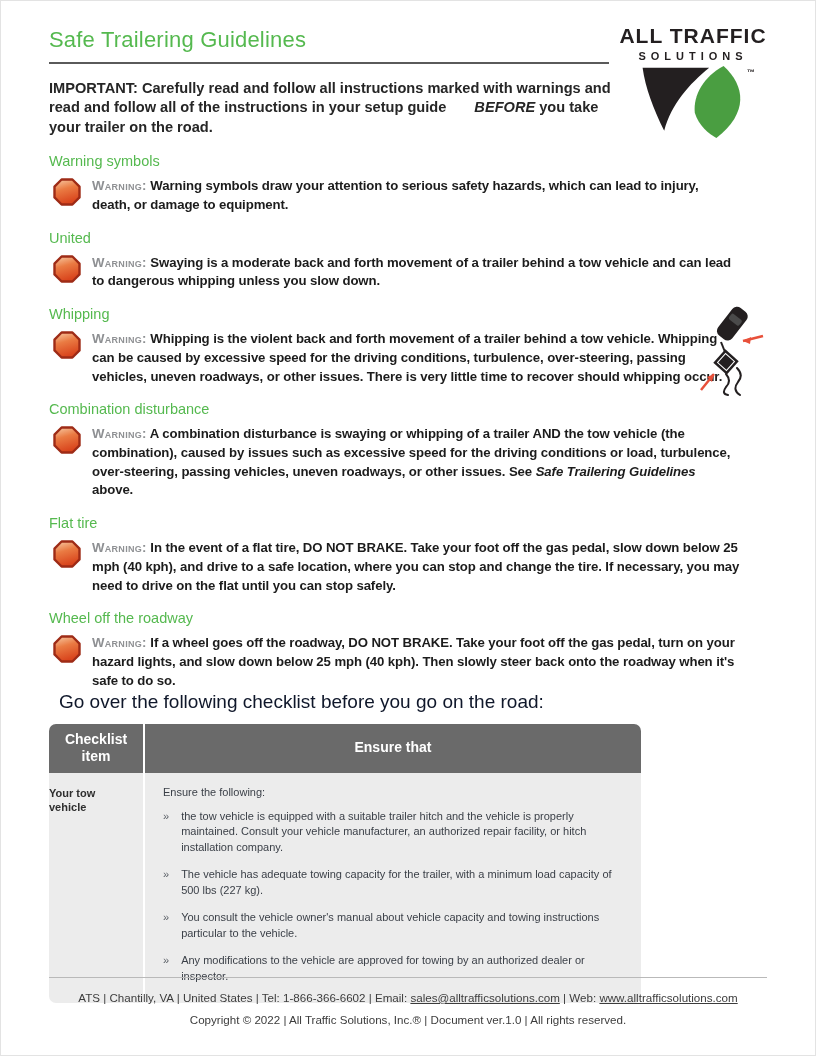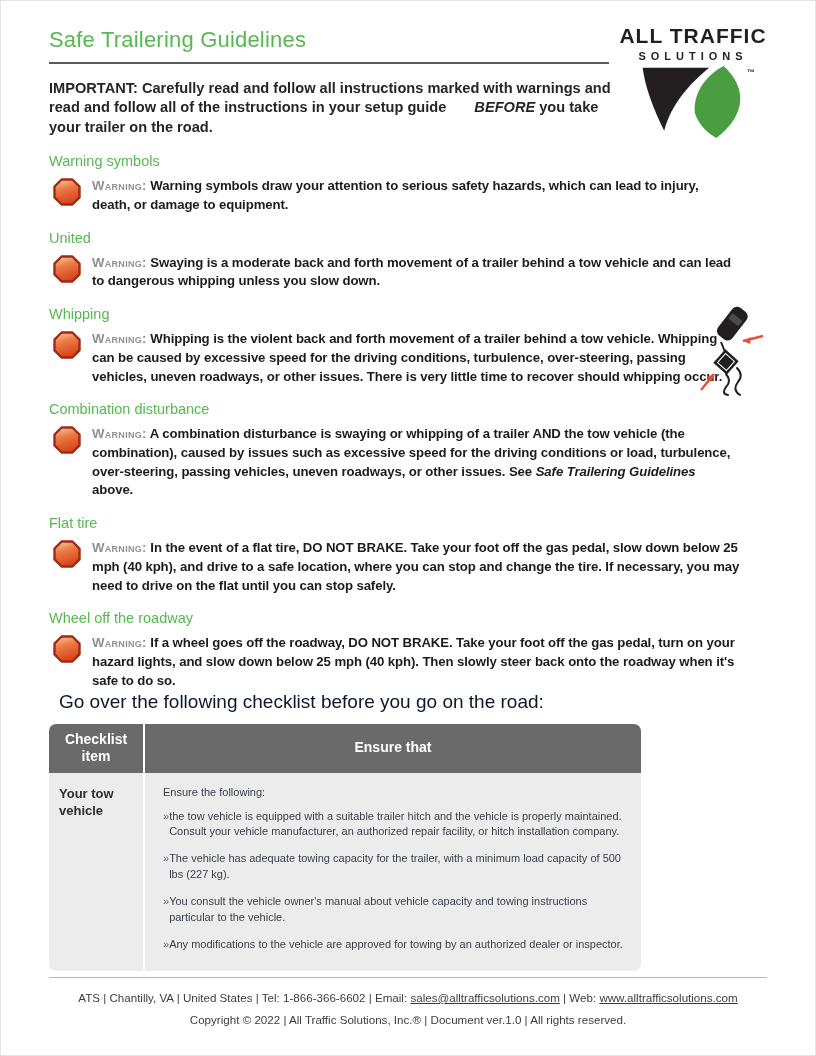--- a/index.html
+++ b/index.html
@@ -103,26 +103,26 @@
   .table-body-row { display:flex; background:#ececec; }
   .th-cell {
     color:#ffffff; font-weight:bold; font-size:14px;
     display:flex; align-items:center; justify-content:center;
     text-align:center; padding:7px 6px; line-height:1.25;
   }
   .col1 { width:94px; flex:0 0 94px; }
   .col-divider { width:2px; flex:0 0 2px; background:#ffffff; }
   .col2 { flex:1; }
   .td-item {
-    font-weight:bold; font-size:13px; color:#2e2e2e;
-    padding:13px 8px 13px 10px; line-height:1.3;
+    font-weight:bold; font-size:11px; color:#2e2e2e;
+    padding:13px 8px 13px 0; line-height:1.3;
   }
   .td-ensure { padding:12px 18px 18px 18px; font-size:11px; color:#3a3f47; line-height:1.45; }
   .ensure-intro { margin:0 0 8px 0; }
-  .bullet-item { display:flex; gap:0; margin:0 0 11px 0; }
+  .bullet-item { display:flex; gap:12px; margin:0 0 11px 0; }
   .bullet-item:last-child { margin-bottom:0; }
   .bullet-marker { color:#5a5f66; flex:0 0 auto; }
   .bullet-marker::before { content:"\00BB"; }
 
   
   .footer {
     position:absolute; left:48px; right:48px; top:976px;
     border-top:1px solid #b9b9b9;
     padding-top:13px;
     text-align:center;

